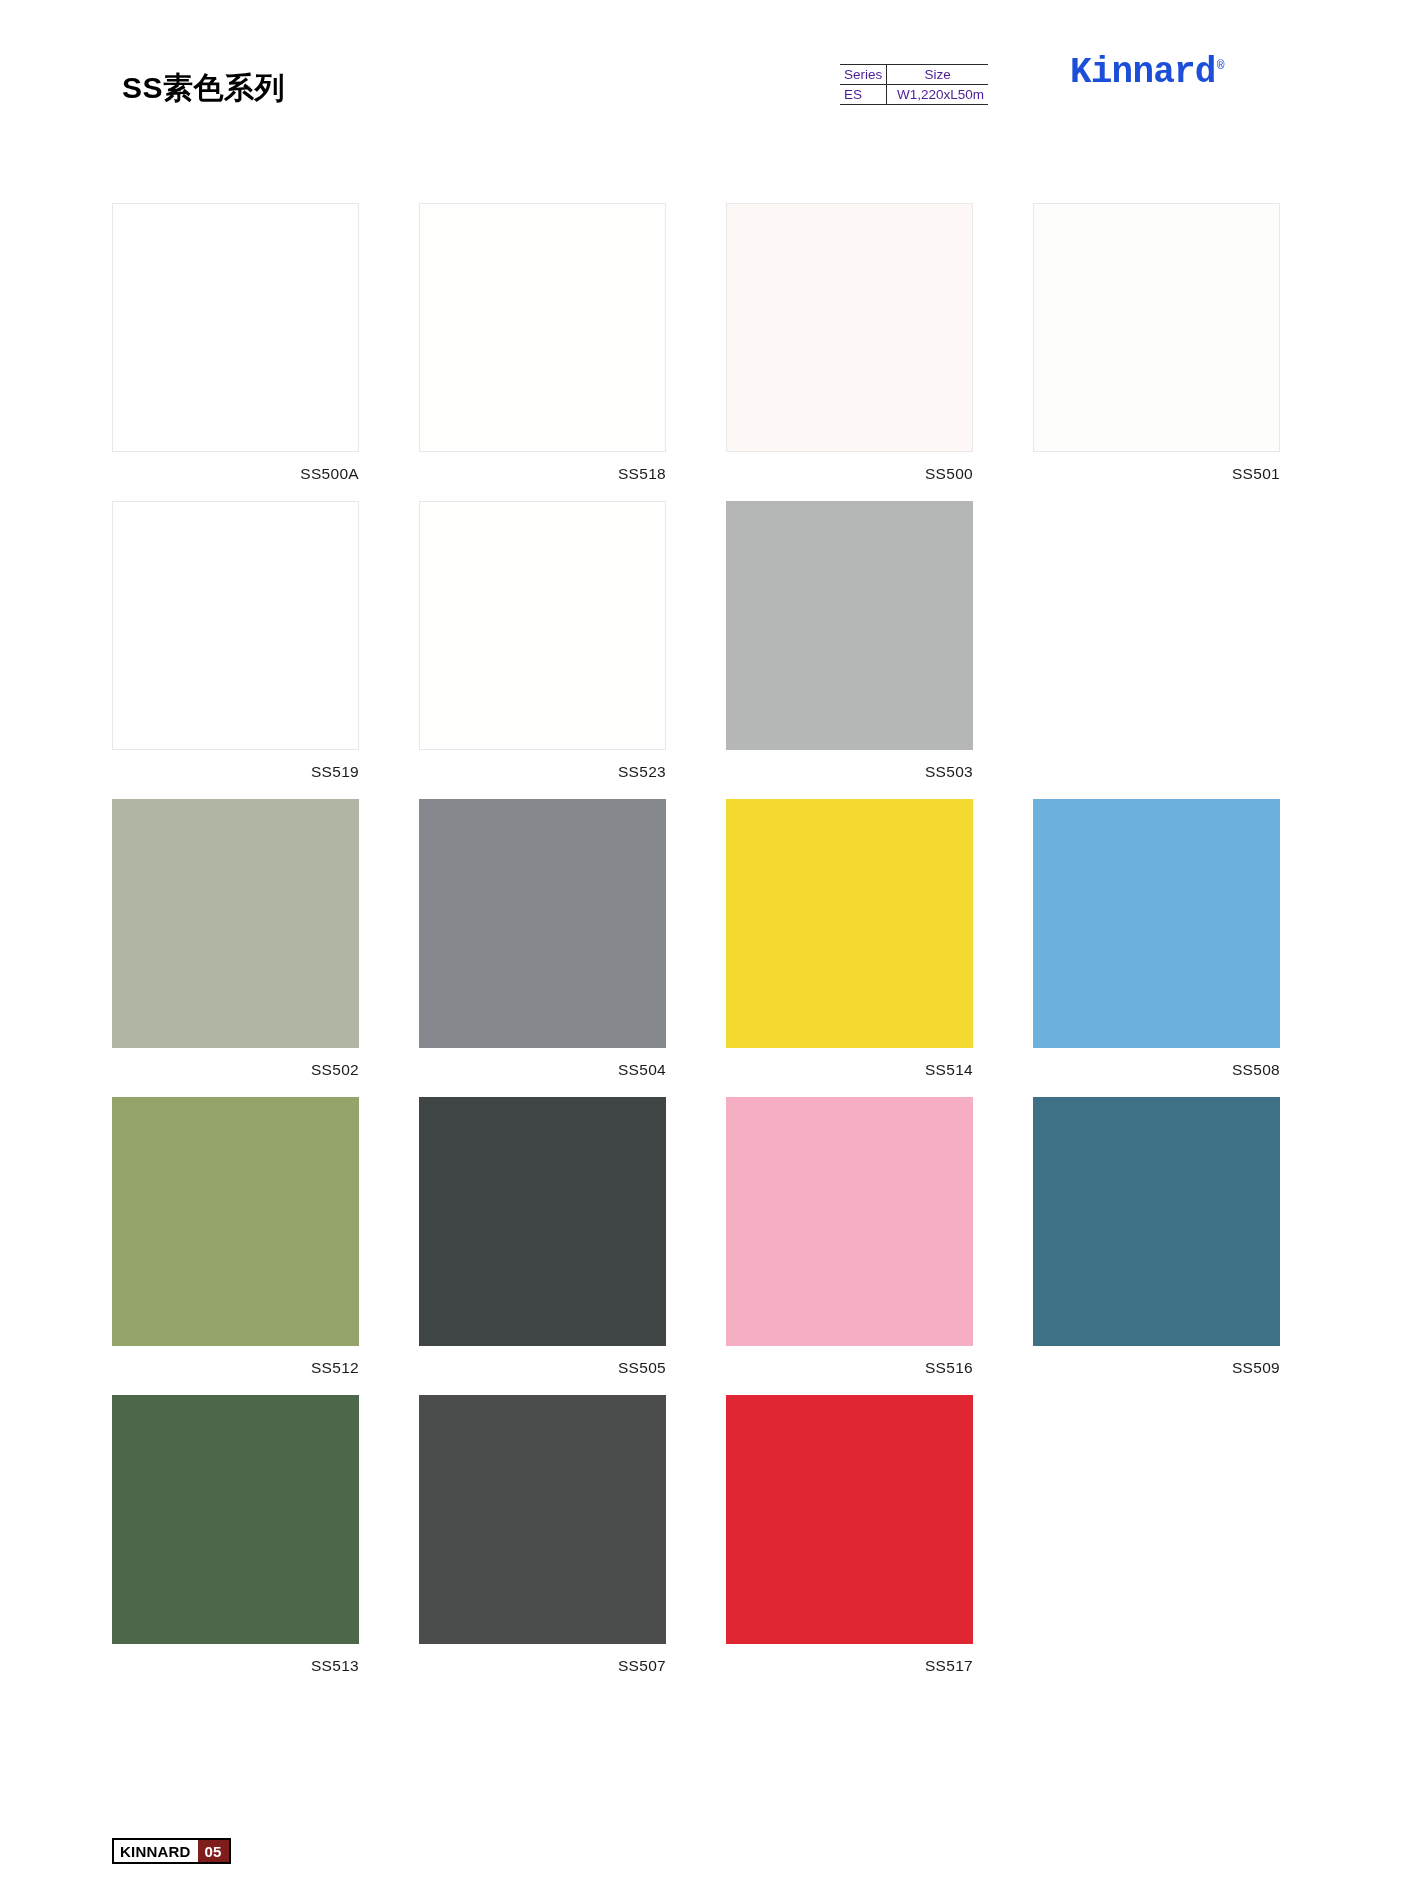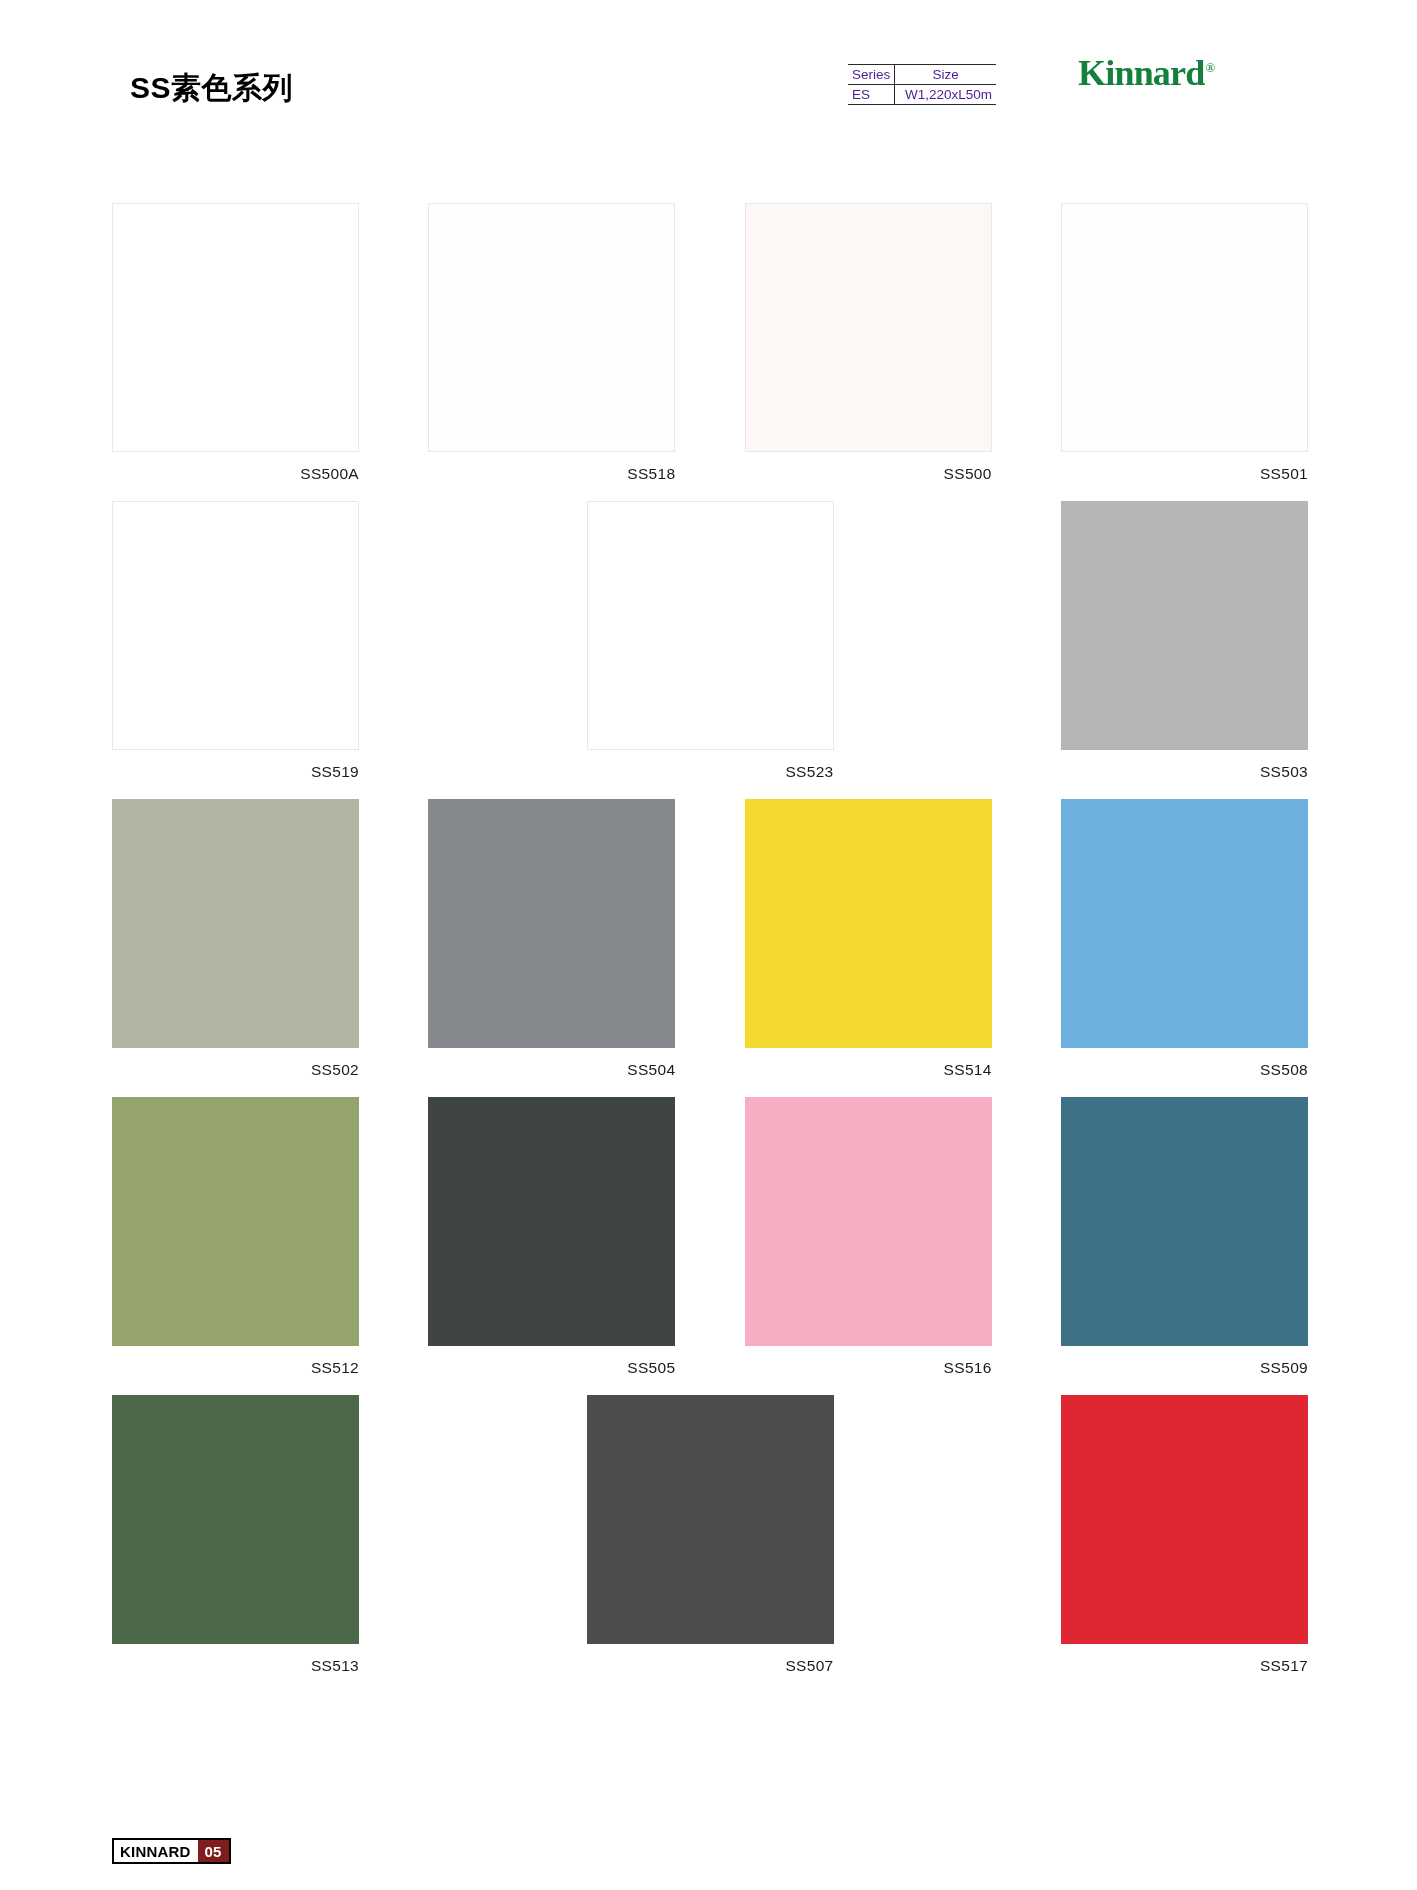--- a/index.html
+++ b/index.html
@@ -12,21 +12,21 @@
 
   body {
     font-family: "Liberation Sans", sans-serif;
     position: relative;
     overflow: hidden;
   }
 
   
   #header {
     position: absolute;
-    top: 0; left: 8px;
+    top: 0; left: 0;
     width: 1227px;
     height: 140px;
     padding-left: 48px;
   }
 
   #page-title {
     position: absolute;
     left: 122px;
     top: 68px;
     font-size: 30px;
@@ -62,45 +62,44 @@
   .spec-series-cell { text-align: left; width: 42px; }
   .spec-size-cell   { text-align: right; border-left: 1.3px solid #2a2a2a; padding-left: 8px; }
 
   
   #brand-logo {
     position: absolute;
     left: 1070px;
     top: 52px;
     font-size: 36px;
     font-weight: bold;
-    color: #15803d;
+    color: #1d4ed8;
     letter-spacing: -0.8px;
-    font-family: Liberation Serif, serif;
+    font-family: Liberation Mono, monospace;
     white-space: nowrap;
   }
   #brand-reg {
     font-size: 13px;
     vertical-align: super;
     font-weight: normal;
     margin-left: 1px;
   }
 
   
   #swatch-grid {
     position: absolute;
     left: 112px;
     top: 203px;
     width: 1196px;
   }
 
   .swatch-row {
     display: flex;
-    gap: 28px;
+    gap: 60px;
     margin-bottom: 18px;
-    justify-content: space-between;
   }
 
   .swatch-cell {
     width: 247px;
   }
 
   .swatch-chip {
     width: 247px;
     height: 249px;
     display: block;

